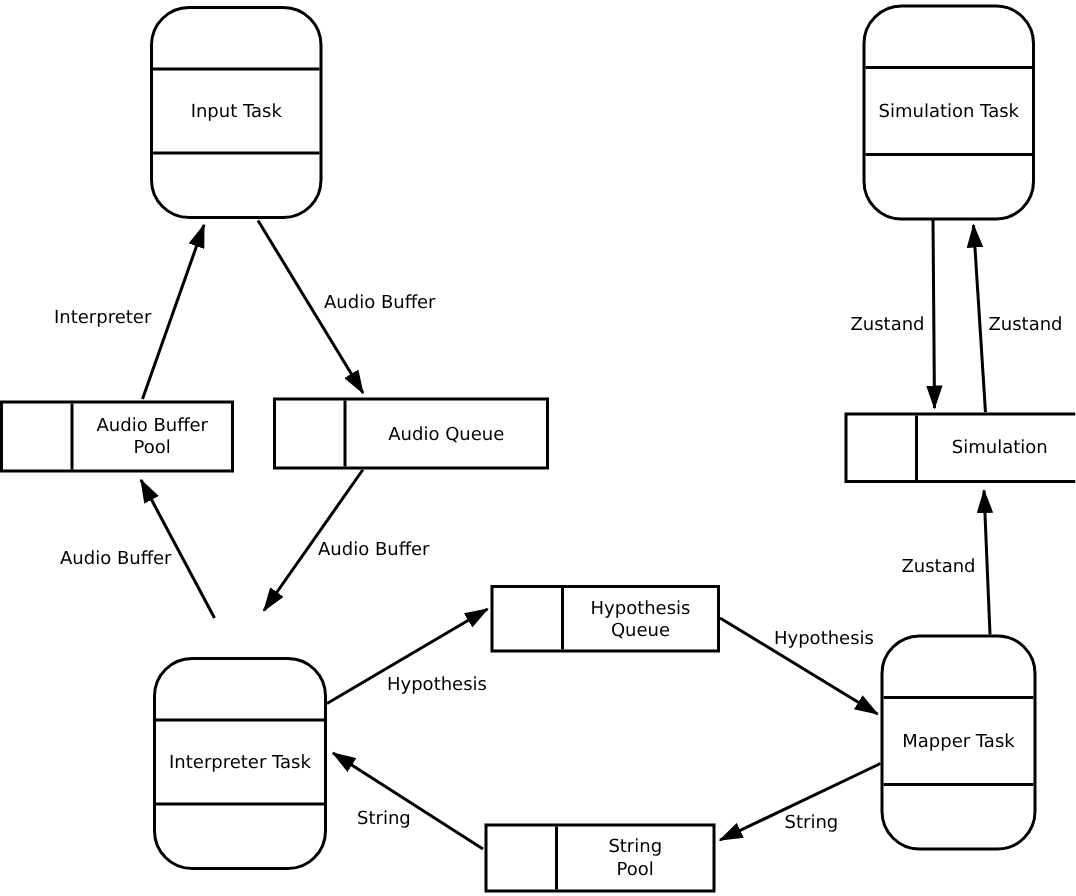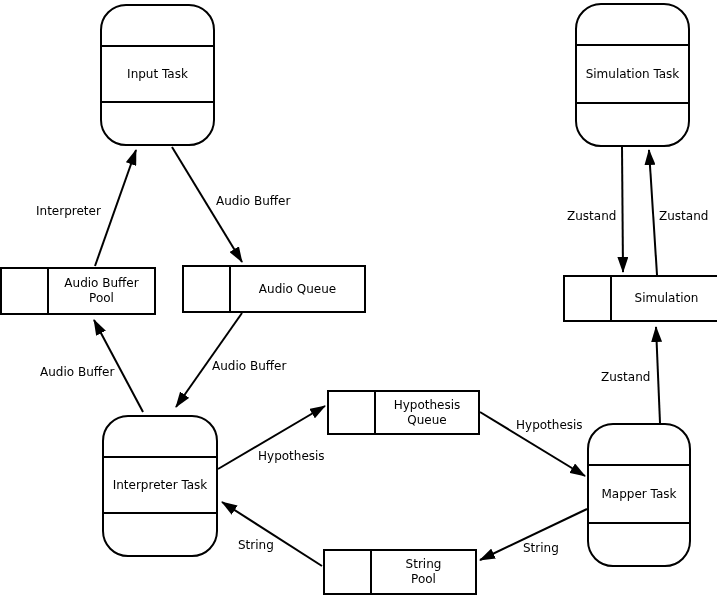--- a/index.html
+++ b/index.html
@@ -109,21 +109,21 @@
     <div class="task-mid">Input Task</div>
     <div class="task-bottom"></div>
   </div>
 
   <div class="task" style="left:575px; top:3px; width:115px; height:144px;">
     <div class="task-top"></div>
     <div class="task-mid">Simulation Task</div>
     <div class="task-bottom"></div>
   </div>
 
-  <div class="task" style="left:102px; top:415px; width:116px; height:142px;">
+  <div class="task" style="left:102px; top:438px; width:116px; height:142px;">
     <div class="task-top"></div>
     <div class="task-mid">Interpreter Task</div>
     <div class="task-bottom"></div>
   </div>
 
   <div class="task" style="left:587px; top:423px; width:104px; height:144px;">
     <div class="task-top"></div>
     <div class="task-mid">Mapper Task</div>
     <div class="task-bottom"></div>
   </div>

